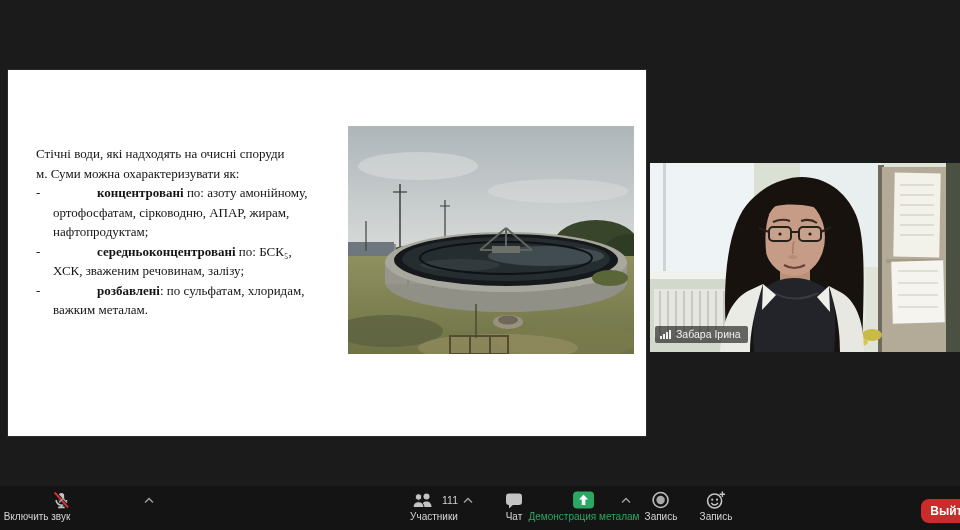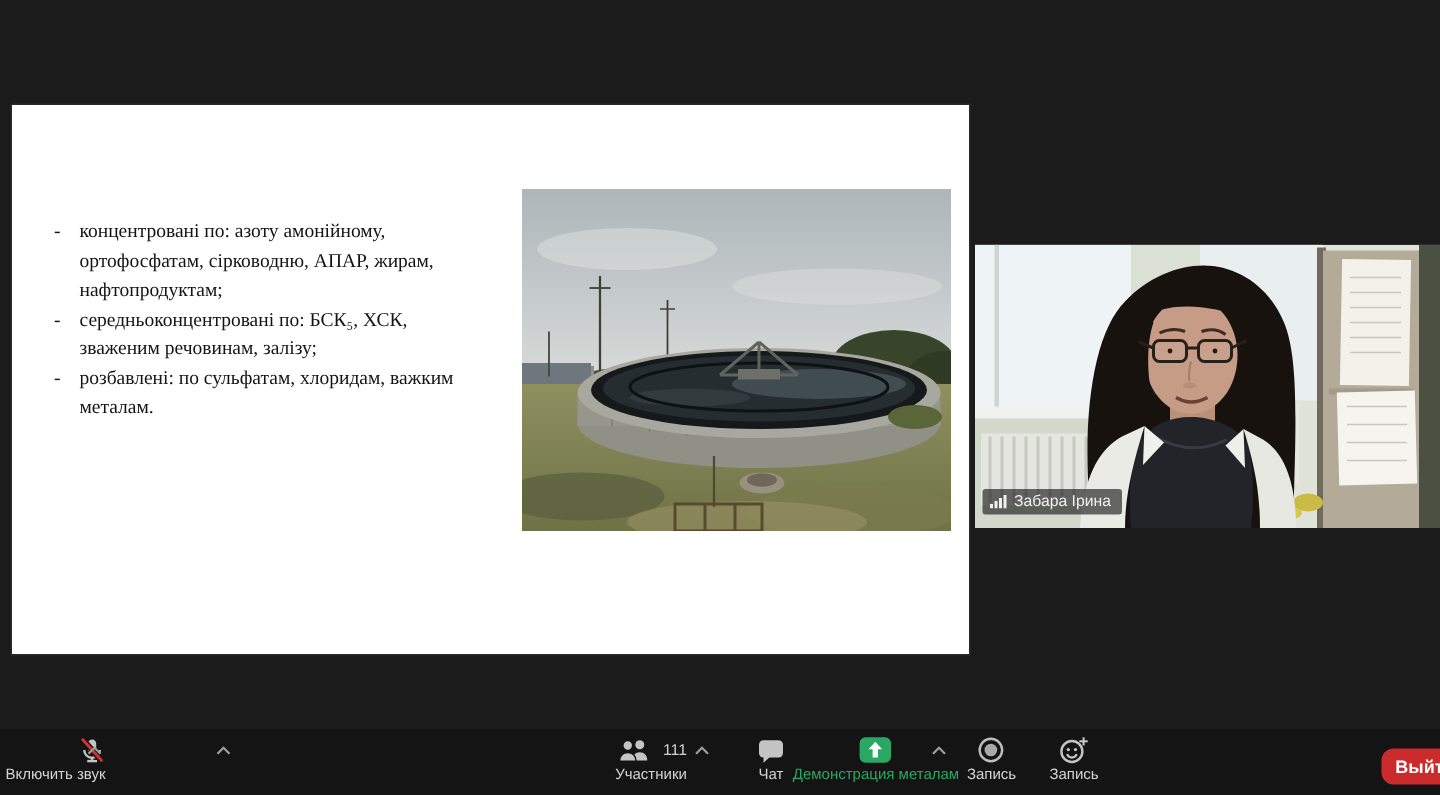--- a/index.html
+++ b/index.html
@@ -15,21 +15,21 @@
   }
   .slide-text{
     position:absolute;left:28px;top:74px;width:284px;
     font-family:"Liberation Serif","DejaVu Serif",serif;
     font-size:13px;line-height:19.5px;color:#141414;
   }
   .intro-line{white-space:nowrap;}
   .bullet{display:flex;}
   .bullet .dash{width:17px;flex:0 0 17px;}
   .bullet .bt{flex:1;}
-  .bullet b{font-weight:normal;}
+  .bullet b{font-weight:bold;margin-left:44px;}
   .slide-photo{position:absolute;left:340px;top:56px;width:286px;height:228px;}
   .slide-photo svg{display:block;}
 
   
   .video-feed{
     position:absolute;left:650px;top:163px;width:310px;height:189px;
     background:#0d0d0d;overflow:hidden;
   }
   .video-feed svg{display:block;}
   .name-tag{
@@ -63,20 +63,22 @@
     text-align:center;line-height:24px;padding:0;
   }
 </style>
 </head>
 <body>
 
 <div class="screen">
 
   <div class="slide">
     <div class="slide-text">
+      <div class="intro-line">Стічні води, які надходять  на очисні споруди</div>
+      <div class="intro-line">м. Суми можна охарактеризувати як:</div>
       <div class="bullet">
         <span class="dash">-</span>
         <span class="bt"><b>концентровані</b><span> по: азоту амонійному, ортофосфатам, сірководню, АПАР, жирам, нафтопродуктам;</span></span>
       </div>
       <div class="bullet">
         <span class="dash">-</span>
         <span class="bt"><b>середньоконцентровані</b><span> по: БСК₅, ХСК, зваженим речовинам, залізу;</span></span>
       </div>
       <div class="bullet">
         <span class="dash">-</span>

